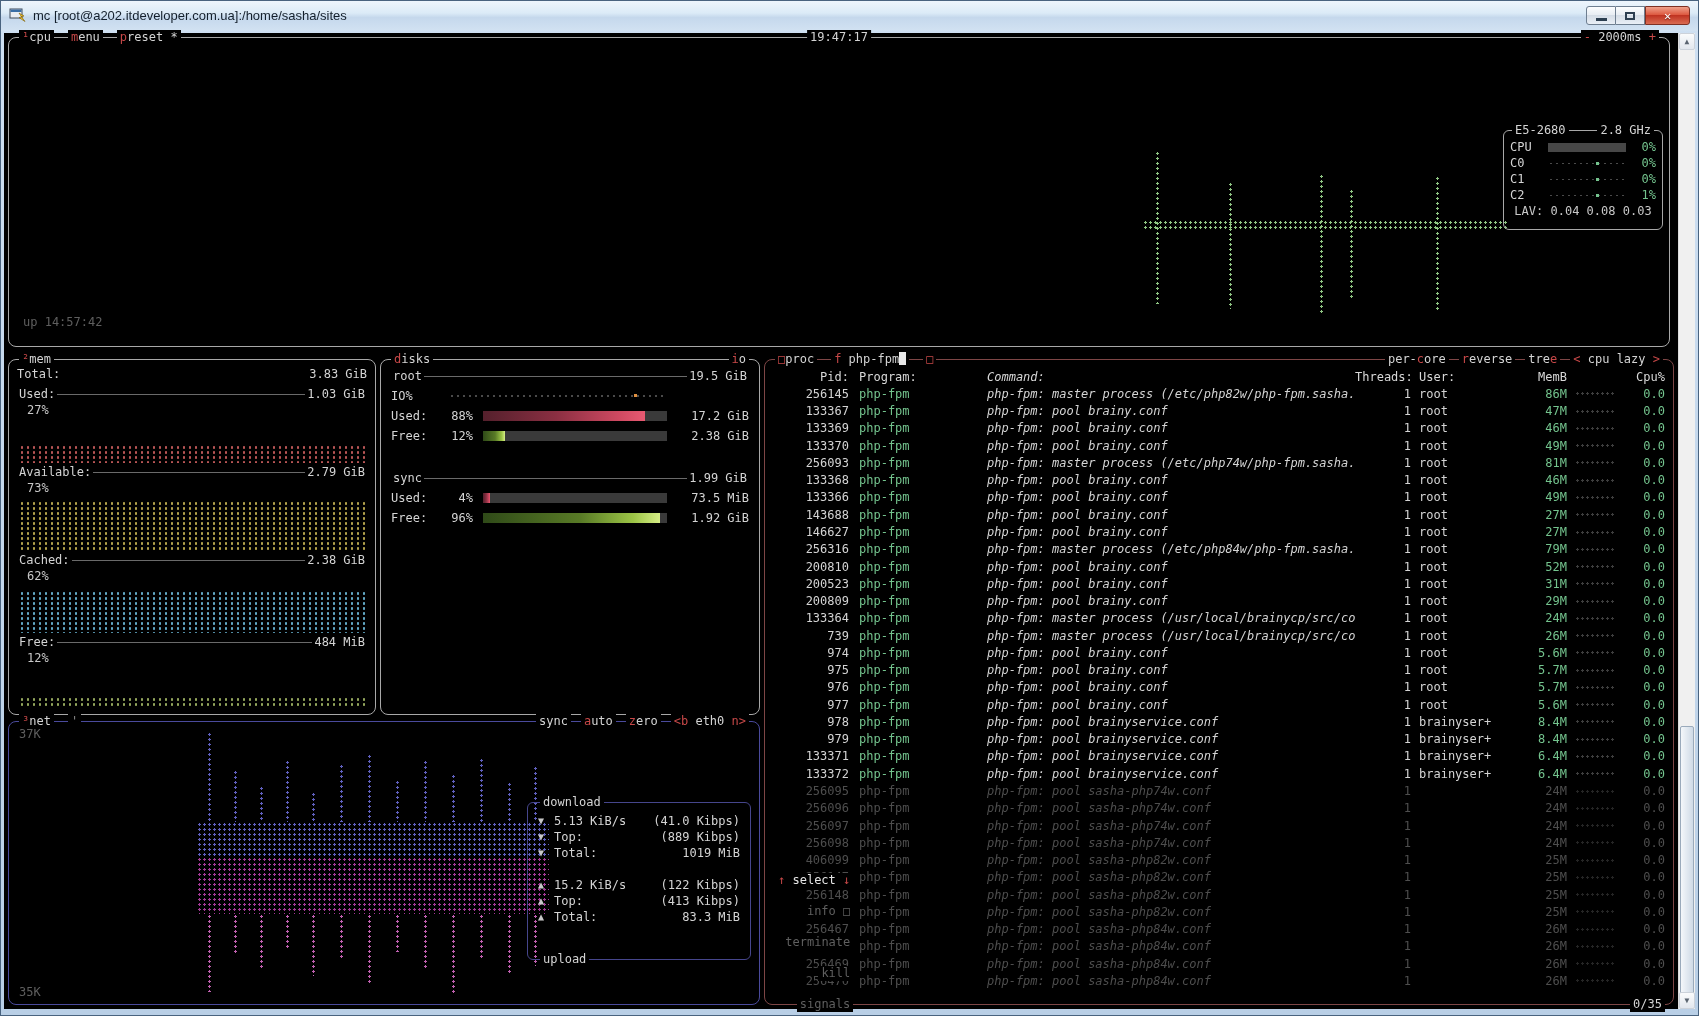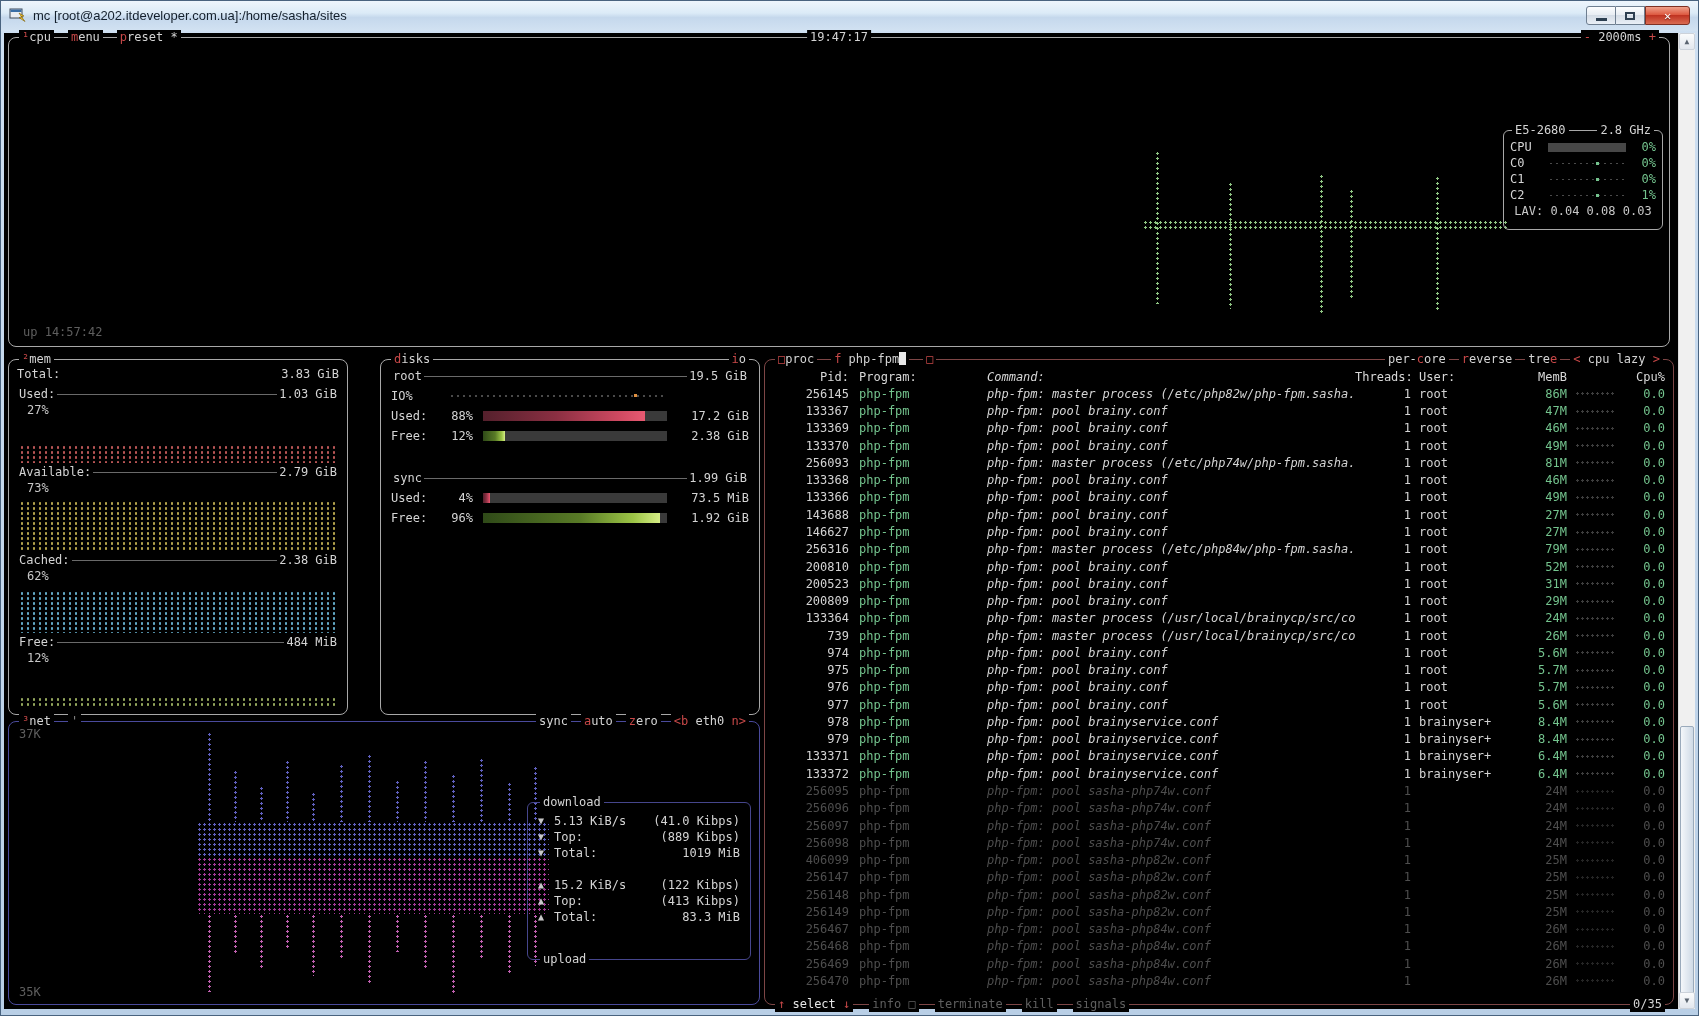--- a/index.html
+++ b/index.html
@@ -34,37 +34,37 @@
 .scrollbar{position:absolute;right:0;top:2px;bottom:0;width:17px;background:#f0f0f0;border-left:1px solid #dcdcdc;}
 .sb-btn{position:absolute;left:0;width:16px;height:17px;text-align:center;font-size:8px;line-height:16px;color:#5a6470;
   background:linear-gradient(#fafbfc,#e2e7ee);border:1px solid #ccd2da;border-radius:2px;cursor:pointer;}
 .sb-up{top:0}.sb-down{bottom:0}
 .sb-thumb{position:absolute;left:1px;width:14px;top:71%;height:28%;
   background:linear-gradient(90deg,#f4f7fa,#cfdae6);border:1px solid #9aaabb;border-radius:2px;}
 
 
 .panel{position:absolute;border:1px solid var(--bgray);border-radius:8px;}
 .cpu-panel{left:4px;top:4px;width:1662px;height:310px;}
-.mem-panel{left:4px;top:326px;width:340px;height:356px;}
+.mem-panel{left:4px;top:326px;width:368px;height:356px;}
 .disks-panel{left:376px;top:326px;width:380px;height:356px;}
 .net-panel{left:4px;top:688px;width:752px;height:284px;border-color:var(--bnet);}
 .proc-panel{left:760px;top:326px;width:910px;height:646px;border-color:var(--bproc);}
 
 .on-top{position:absolute;top:-8px;display:flex;gap:14px;align-items:center;text-align:right;}
-.on-bottom{position:absolute;bottom:-8px;display:flex;gap:16px;align-items:flex-end;left:10px;}
+.on-bottom{position:absolute;bottom:-8px;display:flex;gap:16px;align-items:flex-end;left:10px;flex-direction:column;}
 .left-cluster{left:10px;}
 .right-cluster{right:10px;}
 .tag{background:#000;padding:0 3px;white-space:pre;line-height:15px;}
 .hot{color:var(--red);}
 .gray{color:var(--gray);}
 .tick{color:#8a8a8a;}
 
 
 .cpu-clock{position:absolute;top:-8px;left:50%;transform:translateX(-50%);}
-.cpu-up{position:absolute;left:14px;bottom:6px;color:var(--gray);}
+.cpu-up{position:absolute;left:14px;bottom:16px;color:var(--gray);}
 .cpu-graph{position:absolute;left:1054px;top:76px;width:460px;height:210px;}
 .gcol,.gline{position:absolute;background-size:5px 5px;}
 .stats-box{position:absolute;right:6px;top:92px;width:160px;height:100px;border:1px solid var(--bgray);border-radius:6px;padding:8px 6px 2px;}
 .sb-model{position:absolute;top:-8px;left:8px;}
 .sb-freq{position:absolute;top:-8px;right:8px;}
 .srow{display:flex;align-items:center;height:16px;}
 .sl{width:34px;}
 .sgauge{flex:1;height:9px;background:#474747;margin:0 4px;}
 .sdots{flex:1;height:3px;margin:0 4px;position:relative;
   background-image:radial-gradient(circle,#4a4a4a 1px,transparent 1.1px);background-size:6px 3px;}

